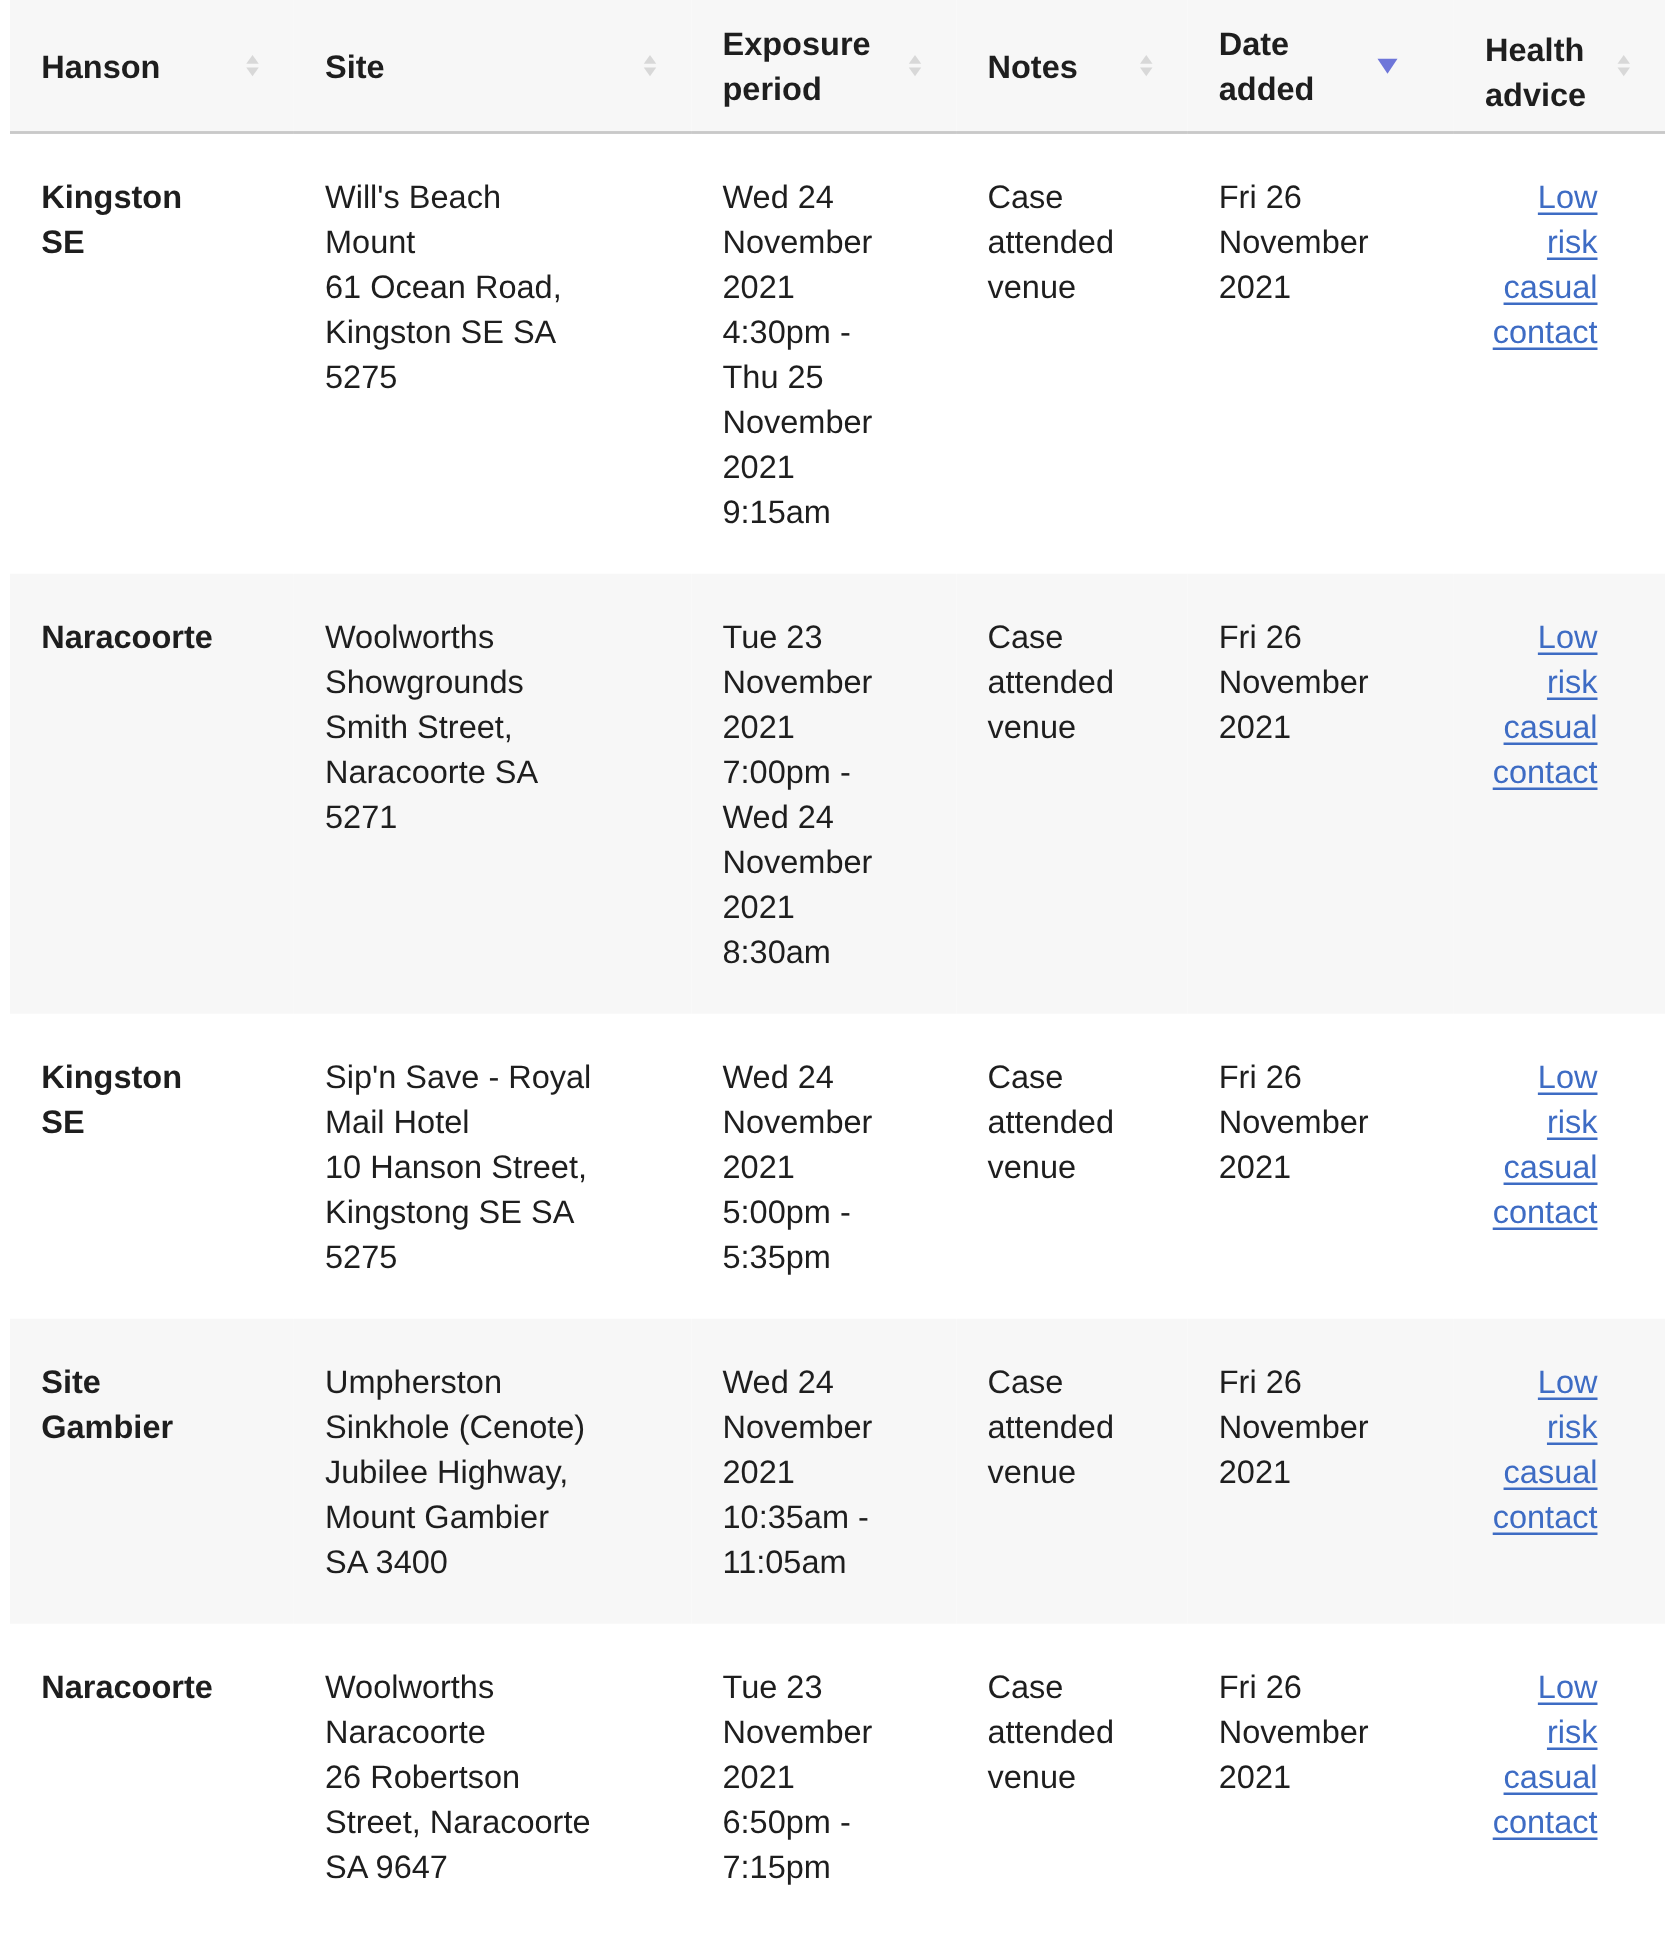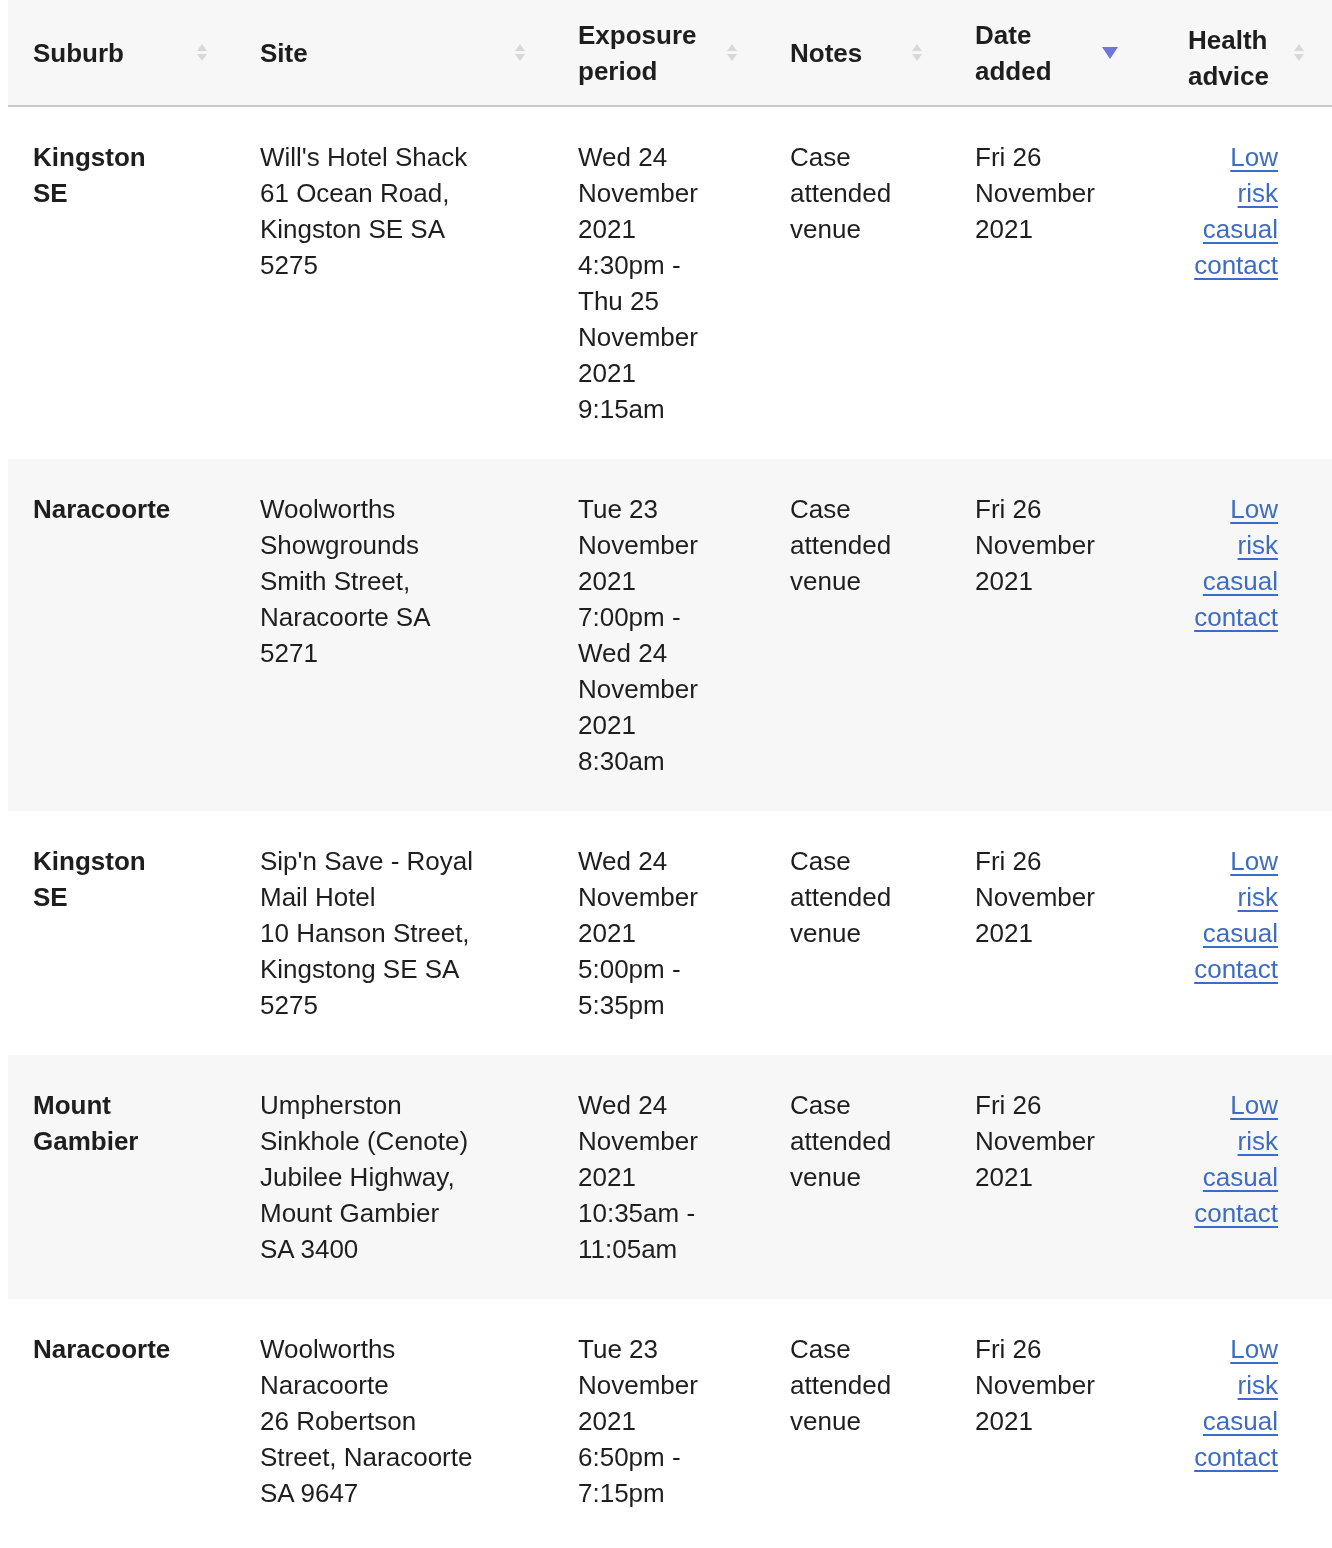--- a/index.html
+++ b/index.html
@@ -95,21 +95,21 @@
         <col class="c-site">
         <col class="c-exposure">
       <col class="c-notes">
         <col class="c-date">
         <col class="c-health">
     </colgroup>
     <thead>
       <tr>
         <th class="col-suburb unsorted">
           <div class="th-inner">
-            <span class="th-label">Suburb</span>
+            <span class="th-label">Hanson</span>
             <span class="sort-icon">
                 <span class="tri-up"></span>
                 <span class="tri-down"></span>
               </span>
           </div>
         </th>
         <th class="col-site unsorted">
           <div class="th-inner">
             <span class="th-label">Site</span>
             <span class="sort-icon">
@@ -155,21 +155,21 @@
         </th>
       </tr>
     </thead>
     <tbody>
         <tr>
     <td>
             <div class="cell suburb">Kingston SE</div>
           </td>
     <td>
       <div class="cell site">
-        <div>Will's Hotel Shack</div>
+        <div>Will's Beach Mount</div>
         <div>61 Ocean Road, Kingston SE SA 5275</div>
       </div>
     </td>
     <td>
             <div class="cell exposure">Wed 24 November 2021 4:30pm - Thu 25 November 2021 9:15am</div>
           </td>
     <td>
             <div class="cell notes">Case attended venue</div>
           </td>
     <td>
@@ -220,21 +220,21 @@
           </td>
     <td>
             <div class="cell date">Fri 26 November 2021</div>
           </td>
     <td>
             <div class="cell health"><a href="#" class="advice-link">Low risk casual contact</a></div>
           </td>
   </tr>
         <tr>
     <td>
-            <div class="cell suburb">Mount Gambier</div>
+            <div class="cell suburb">Site Gambier</div>
           </td>
     <td>
       <div class="cell site">
         <div>Umpherston Sinkhole (Cenote)</div>
         <div>Jubilee Highway, Mount Gambier SA 3400</div>
       </div>
     </td>
     <td>
             <div class="cell exposure">Wed 24 November 2021 10:35am - 11:05am</div>
           </td>

